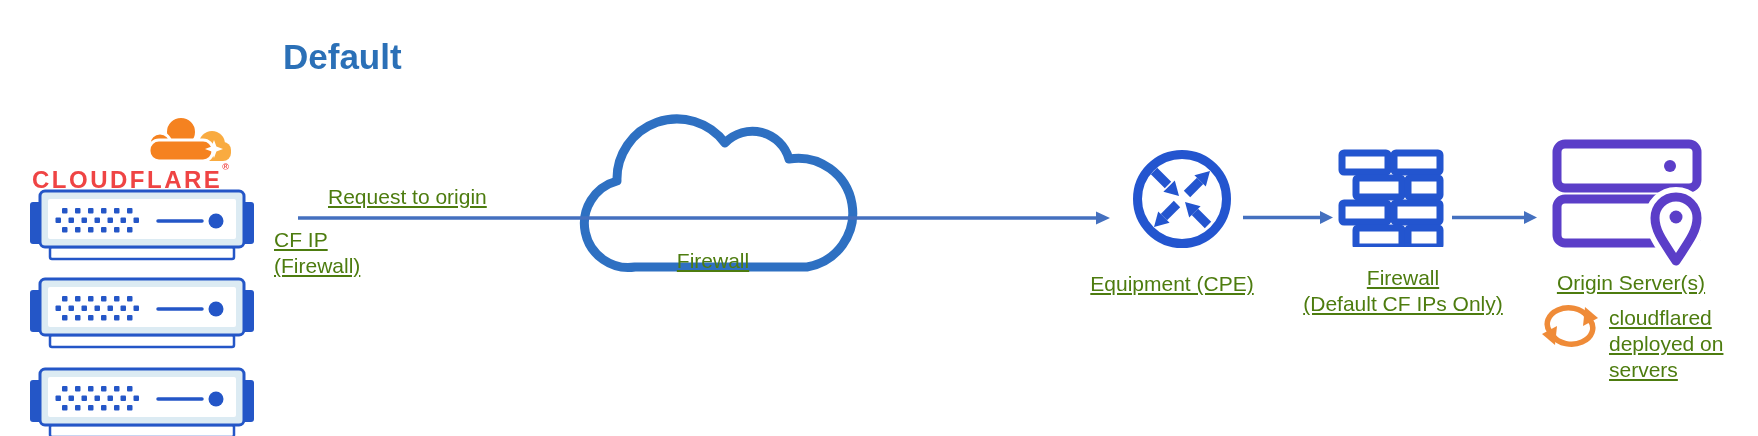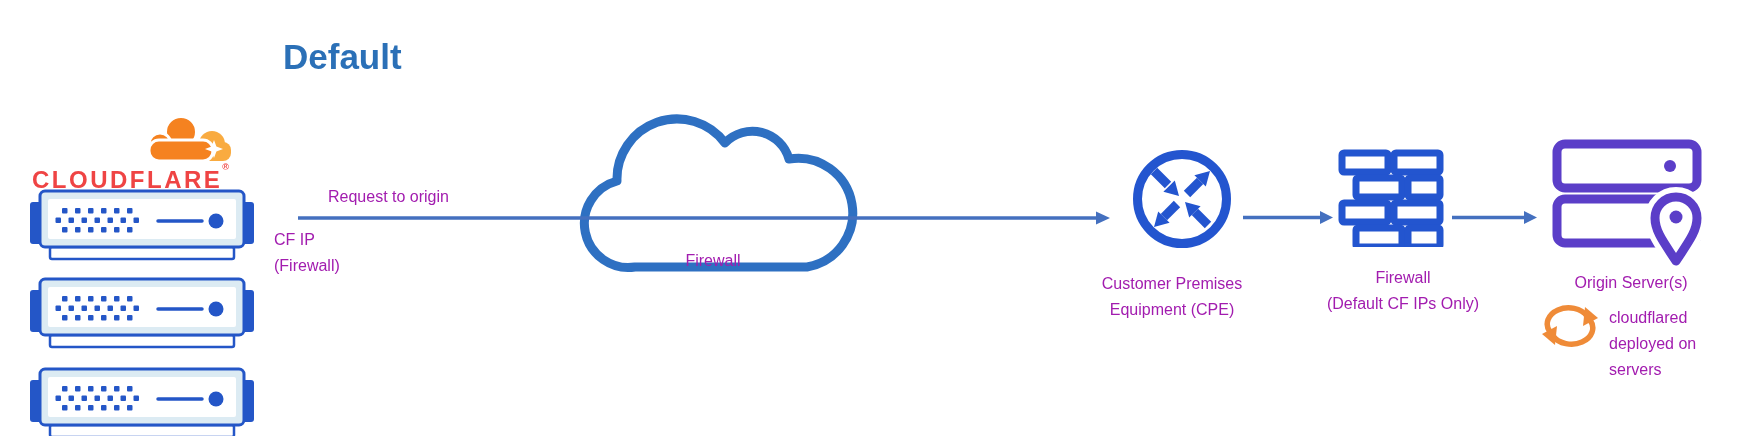--- a/index.html
+++ b/index.html
@@ -4,21 +4,21 @@
 <style>
   html,body{margin:0;padding:0;background:#ffffff;}
   .canvas{
     position:relative;width:1758px;height:436px;background:#ffffff;
     font-family:"Liberation Sans",sans-serif;overflow:hidden;margin-top:21px;
   }
   .abs{position:absolute;}
   .title{
     left:283px;top:16px;font-size:35px;font-weight:700;color:#2b70b7;letter-spacing:0;
   }
-  .lbl{color:#a21caf;font-size:16px;line-height:26px;}
+  .lbl{color:#4d7c0f;font-size:21px;line-height:26px;text-decoration:underline;}
   .lbl-center{text-align:center;}
   .wordmark{
     left:32px;top:141px;width:205px;color:#ef4444;font-weight:800;
     font-size:24px;letter-spacing:2.5px;white-space:nowrap;
   }
   .wordmark sup{font-size:9px;letter-spacing:0;vertical-align:18px;}
   .request-label{left:328px;top:163px;white-space:nowrap;}
   .cfip-label{left:274px;top:206px;white-space:nowrap;}
   .internet-label{left:613px;top:227px;width:200px;}
   .cpe-label{left:1042px;top:250px;width:260px;}
@@ -118,21 +118,20 @@
       <polygon points="49,49 44.8,33.4 33.4,44.8" stroke="none"></polygon>
       <line x1="70.1" y1="33.9" x2="57" y2="47" stroke-width="9"></line>
       <polygon points="80,24 75.8,39.6 64.4,28.2" stroke="none"></polygon>
       <line x1="33.9" y1="70.1" x2="47" y2="57" stroke-width="9"></line>
       <polygon points="24,80 39.6,75.8 28.2,64.4" stroke="none"></polygon>
       <line x1="64.9" y1="64.9" x2="78" y2="78" stroke-width="9"></line>
       <polygon points="55,55 70.6,59.2 59.2,70.6" stroke="none"></polygon>
     </g>
   </svg>
   <div class="abs lbl lbl-center cpe-label">
-    <div>Customer Premises</div>
     <div>Equipment (CPE)</div>
   </div>
 
   <svg class="abs" style="left:1338px;top:128px;" width="106" height="98" viewBox="0 0 106 98" aria-hidden="true">
     <g fill="#ffffff" stroke="#2355cf" stroke-width="7">
       <rect x="4" y="4" width="46" height="19" rx="2"></rect>
       <rect x="56" y="4" width="46" height="19" rx="2"></rect>
       <rect x="18" y="29" width="46" height="19" rx="2"></rect>
       <rect x="70" y="29" width="32" height="19" rx="2"></rect>
       <rect x="4" y="54" width="46" height="19" rx="2"></rect>

